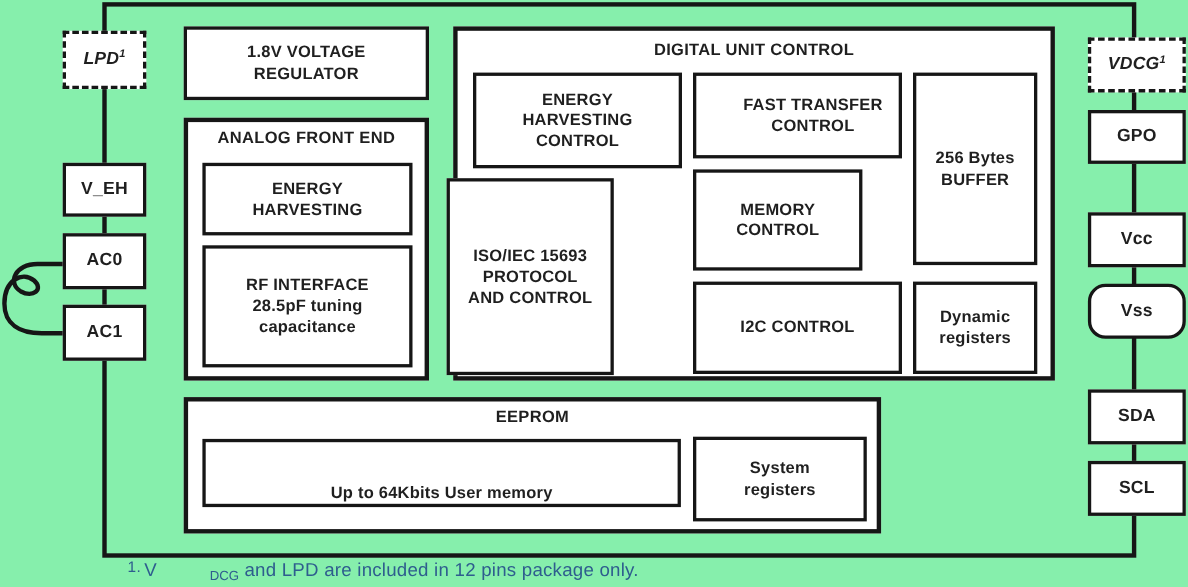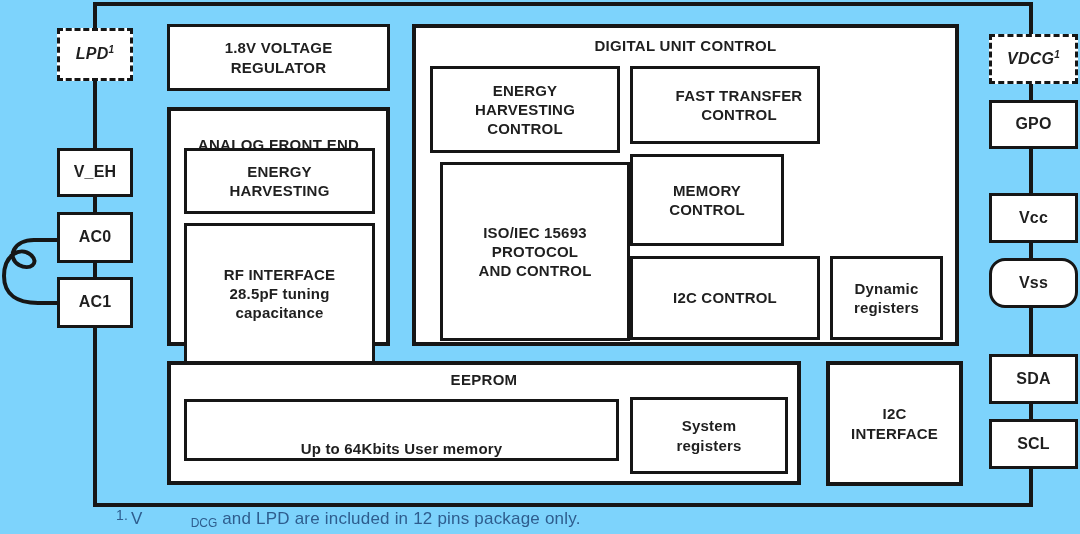--- a/index.html
+++ b/index.html
@@ -1,21 +1,21 @@
 <!DOCTYPE html>
 <html><head>
 <meta charset="utf-8">
 <style>
   * { box-sizing: border-box; margin: 0; padding: 0; }
   html, body { background: #ffffff; }
   .stage {
     position: relative;
     width: 1080px;
     height: 534px;
-    background: #7dd3fc;
+    background: #86efac;
     font-family: "Liberation Sans", sans-serif;
     color: #1f1f1f;
     overflow: hidden;
   }
   .box {
     position: absolute;
     border: 3px solid #161616;
     background: #ffffff;
     display: flex;
     align-items: center;
@@ -99,43 +99,47 @@
   <div class="box pin" style="left:989px; top:419px; width:89px; height:50px;">
     <span>SCL</span>
   </div>
 
   <div class="box" style="left:167px; top:24px; width:223px; height:67px;">
     <span>1.8V VOLTAGE
 REGULATOR</span>
   </div>
 
   <div class="box thick group" style="left:167px; top:107px; width:223px; height:239px;"></div>
-  <div class="group-label" style="left:167px; top:117px; width:223px;margin-top:19px;">ANALOG FRONT END</div>
+  <div class="group-label" style="left:167px; top:117px; width:223px;">ANALOG FRONT END</div>
   <div class="box" style="left:184px; top:148px; width:191px; height:66px;">
     <span>ENERGY
 HARVESTING</span>
   </div>
-  <div class="box" style="left:184px; top:223px; width:191px; height:141px;">
+  <div class="box" style="left:184px; top:223px; width:191px; height:111px;">
     <span>RF INTERFACE
 28.5pF tuning
 capacitance</span>
   </div>
 
   <div class="box thick group" style="left:412px; top:24px; width:547px; height:322px;"></div>
   <div class="group-label" style="left:412px; top:37px; width:547px;">DIGITAL UNIT CONTROL</div>
   <div class="box" style="left:430px; top:66px; width:190px; height:87px;">
     <span>ENERGY
 HARVESTING
 CONTROL</span>
   </div>
   <div class="box" style="left:630px; top:66px; width:190px; height:78px;padding-left:28px;">
     <span>FAST TRANSFER
 CONTROL</span>
   </div>
-  <div class="box" style="left:440px; top:162px; width:190px; height:179px;">
+  <div class="box" style="left:830px; top:66px; width:113px; height:175px;">
+    <span>256 Bytes
+BUFFER</span>
+  </div>
+  <div class="box" style="left:406px; top:162px; width:152px; height:179px;">
     <span>ISO/IEC 15693
 PROTOCOL
 AND CONTROL</span>
   </div>
   <div class="box" style="left:630px; top:154px; width:154px; height:92px;">
     <span>MEMORY
 CONTROL</span>
   </div>
   <div class="box" style="left:630px; top:256px; width:190px; height:84px;">
     <span>I2C CONTROL</span>
@@ -148,22 +152,18 @@
   <div class="box thick group" style="left:167px; top:361px; width:634px; height:124px;"></div>
   <div class="group-label" style="left:167px; top:371px; width:634px;">EEPROM</div>
   <div class="box" style="left:184px; top:399px; width:435px; height:62px;align-items:flex-end;">
     <span>Up to 64Kbits User memory</span>
   </div>
   <div class="box" style="left:630px; top:397px; width:158px; height:77px;">
     <span>System
 registers</span>
   </div>
 
-  <div class="box thick" style="left:826px; top:361px; width:137px; height:125px;">
-    <span>I2C
-INTERFACE</span>
-  </div>
 
   <div class="footnote" style="left:116px; top:507px;">
     <span class="fn-ref">1.</span><span>V</span><span class="fn-sub">DCG</span><span> and LPD are included in 12 pins package only.</span>
   </div>
 
 </div>
 
 </body></html>

